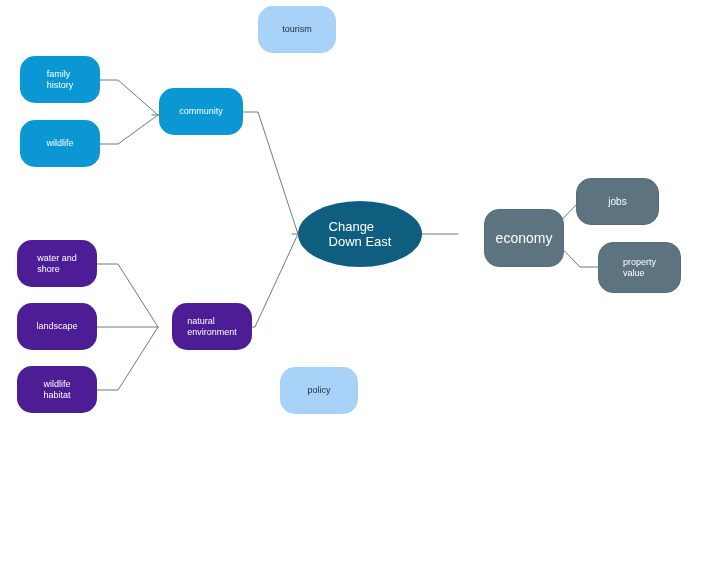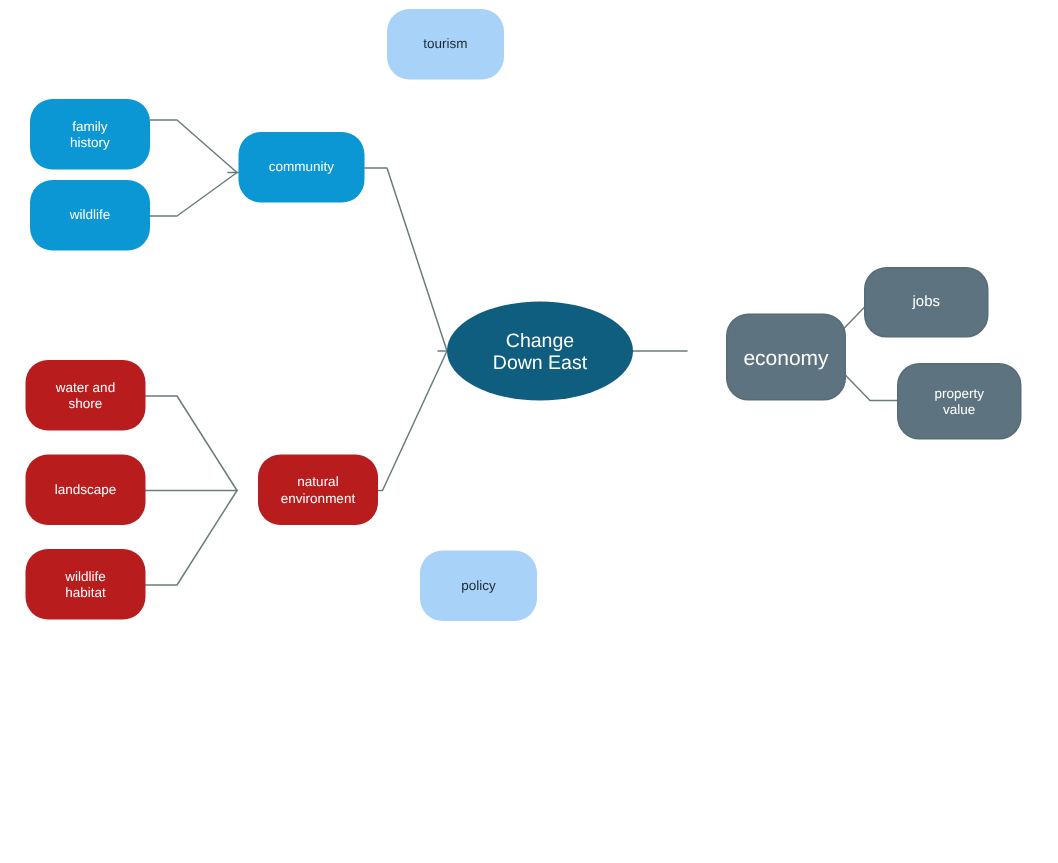--- a/index.html
+++ b/index.html
@@ -22,21 +22,20 @@
     top: 0;
     width: 705px;
     height: 575px;
     pointer-events: none;
   }
   .node {
     position: absolute;
     display: flex;
     align-items: center;
     justify-content: center;
-    text-align: center;
     box-sizing: border-box;
     line-height: 1.18;
     z-index: 2;
   }
   .node .label {
     display: block;
     padding: 0 4px;
     white-space: pre-line;
   }
   
@@ -44,21 +43,21 @@
     border-radius: 15px;
   }
   .ellipse {
     border-radius: 50%;
   }
   .v-community {
     background: #0b96d4;
     color: #ffffff;
   }
   .v-nature {
-    background: #b91c1c;
+    background: #4c1d95;
     color: #ffffff;
   }
   .v-economy {
     background: #5d7480;
     color: #ffffff;
     border: 1px solid #566c77;
   }
   .v-float {
     background: #a8d2f8;
     color: #1d2b33;
@@ -88,21 +87,21 @@
       <polyline points="548,234 580,267 598,267" fill="none" stroke="#6b7d7a" stroke-width="1" stroke-linejoin="round" stroke-linecap="round"></polyline>
     </svg>
   <div id="nodes-layer">
       <div class="node v-hub ellipse" style="left: 298px; top: 201px; width: 124px; height: 66px; font-size: 13px;">
         <span class="label">Change
 Down East</span>
       </div>
       <div class="node v-community rounded" style="left: 159px; top: 88px; width: 84px; height: 47px; font-size: 9px;">
         <span class="label">community</span>
       </div>
-      <div class="node v-community rounded" style="left: 20px; top: 66px; width: 80px; height: 47px; font-size: 9px;">
+      <div class="node v-community rounded" style="left: 20px; top: 56px; width: 80px; height: 47px; font-size: 9px;">
         <span class="label">family
 history</span>
       </div>
       <div class="node v-community rounded" style="left: 20px; top: 120px; width: 80px; height: 47px; font-size: 9px;">
         <span class="label">wildlife</span>
       </div>
       <div class="node v-nature rounded" style="left: 172px; top: 303px; width: 80px; height: 47px; font-size: 9px;">
         <span class="label">natural
 environment</span>
       </div>

